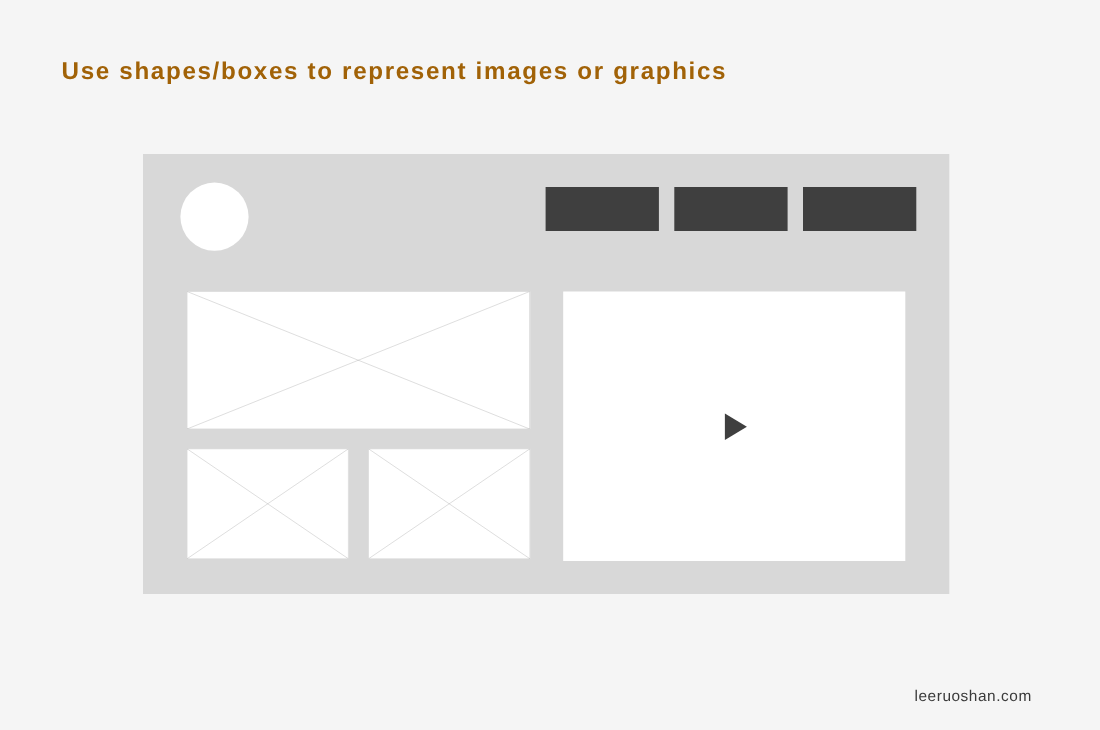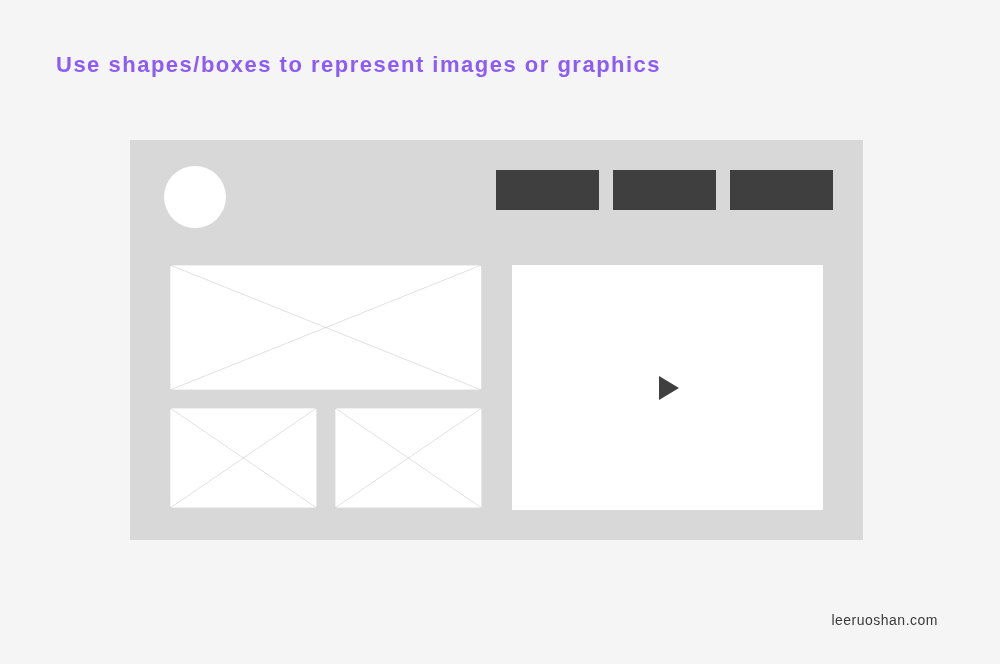--- a/index.html
+++ b/index.html
@@ -15,21 +15,21 @@
       position: relative;
       overflow: hidden;
     }
     .heading {
       position: absolute;
       top: 52px;
       left: 56px;
       font-size: 22px;
       font-weight: 600;
       letter-spacing: 1.5px;
-      color: #8b5cf6;
+      color: #a16207;
     }
     .wireframe-container {
       position: absolute;
       top: 140px;
       left: 130px;
       width: 733px;
       height: 400px;
       background: #d8d8d8;
     }
     .logo-circle {
@@ -102,21 +102,21 @@
     .play-icon {
       width: 0;
       height: 0;
       border-left: 20px solid #3f3f3f;
       border-top: 12px solid transparent;
       border-bottom: 12px solid transparent;
       margin-left: 4px;
     }
     .attribution {
       position: absolute;
-      bottom: 36px;
+      bottom: 24px;
       right: 62px;
       font-size: 14px;
       color: #3a3a3a;
       letter-spacing: 0.5px;
       font-family: 'Helvetica Neue', Arial, sans-serif;
     }
   </style>
 </head>
 <body>
 

